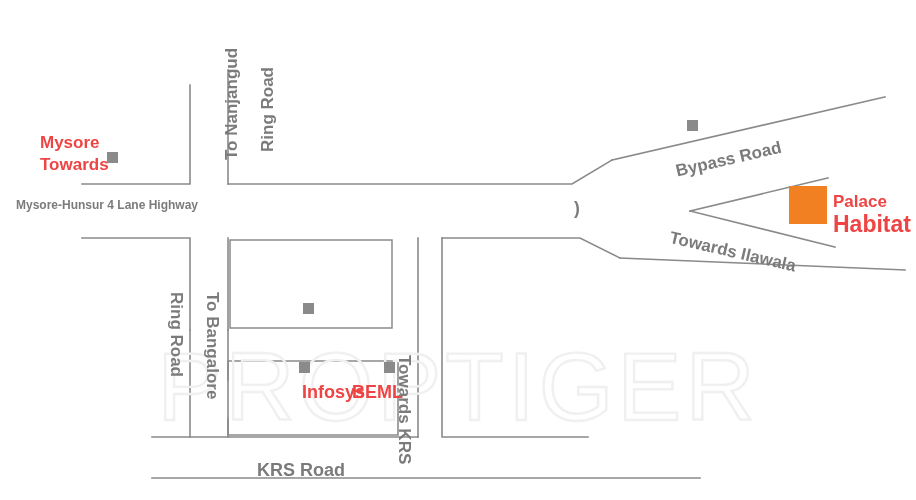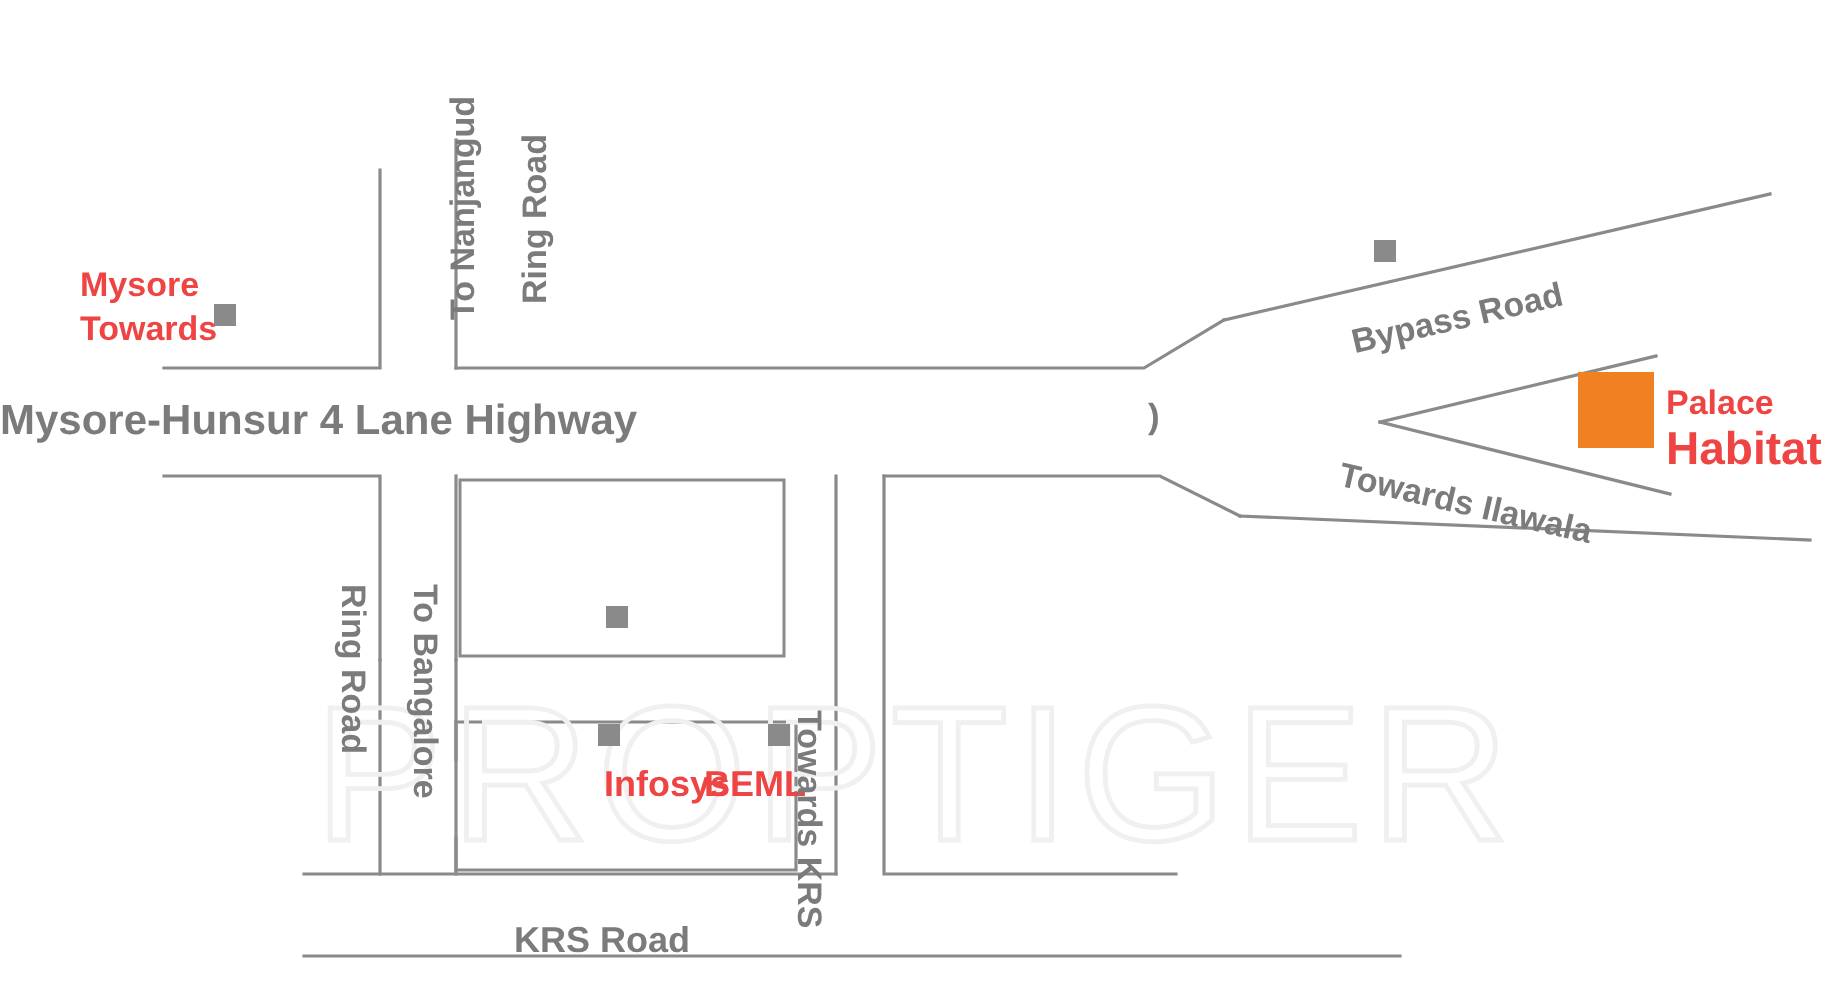--- a/index.html
+++ b/index.html
@@ -89,21 +89,21 @@
   </svg>
 
   <div class="label road-label rot-ccw" style="left:222px; top:160px; font-size:17px;">To Nanjangud</div>
 
   <div class="label road-label rot-ccw" style="left:258px; top:152px; font-size:17px;">Ring Road</div>
 
   <div class="label place-label" style="left:40px; top:133px; font-size:17px;">Mysore</div>
   <div class="label place-label" style="left:40px; top:155px; font-size:17px;">Towards</div>
   <span class="marker-sq" style="left:107px; top:152px; width:11px; height:11px;"></span>
 
-  <div class="label road-label" style="left:0px; top:199px; font-size:21px;">Mysore-Hunsur 4 Lane Highway</div>
+  <div class="label road-label" style="left:0px; top:199px; font-size:12px;padding-left:16px;">Mysore-Hunsur 4 Lane Highway</div>
 
   <div class="label road-label" style="left:574px; top:199px; font-size:17.5px;">)</div>
 
   <div class="label road-label" style="left:674px; top:162px; font-size:17px; transform-origin:0 0; transform:rotate(-13deg);">Bypass Road</div>
 
   <span class="marker-sq" style="left:687px; top:120px; width:11px; height:11px;"></span>
 
   <div class="label road-label" style="left:672px; top:228px; font-size:17px; transform-origin:0 0; transform:rotate(13deg);">Towards Ilawala</div>
 
   <span class="habitat-sq" style="left:789px; top:186px; width:38px; height:38px; background:#f08022;"></span>

